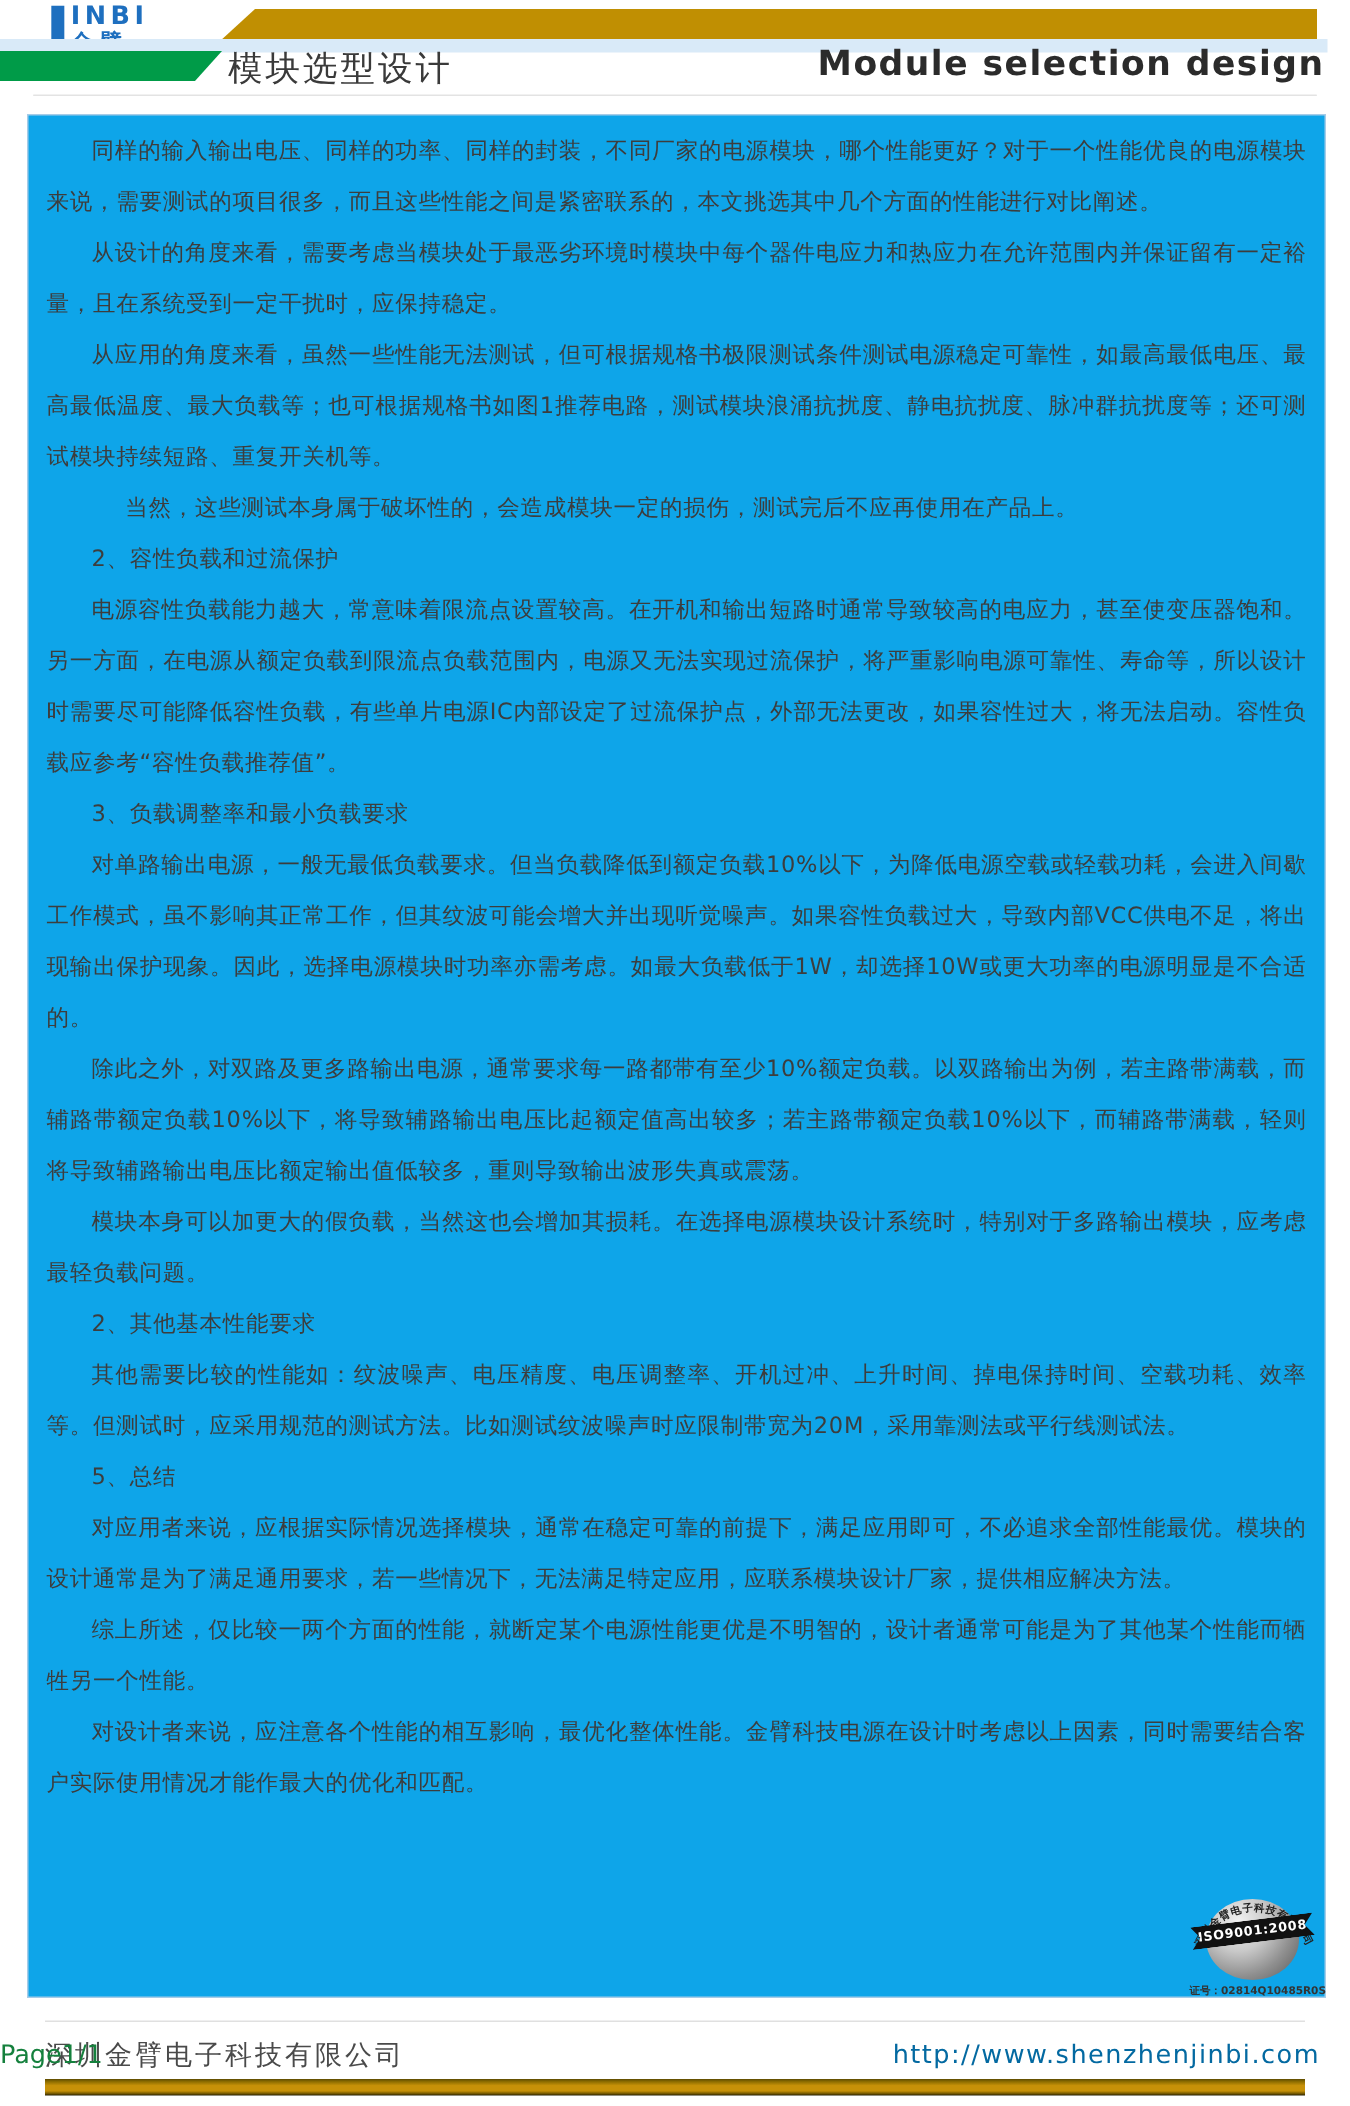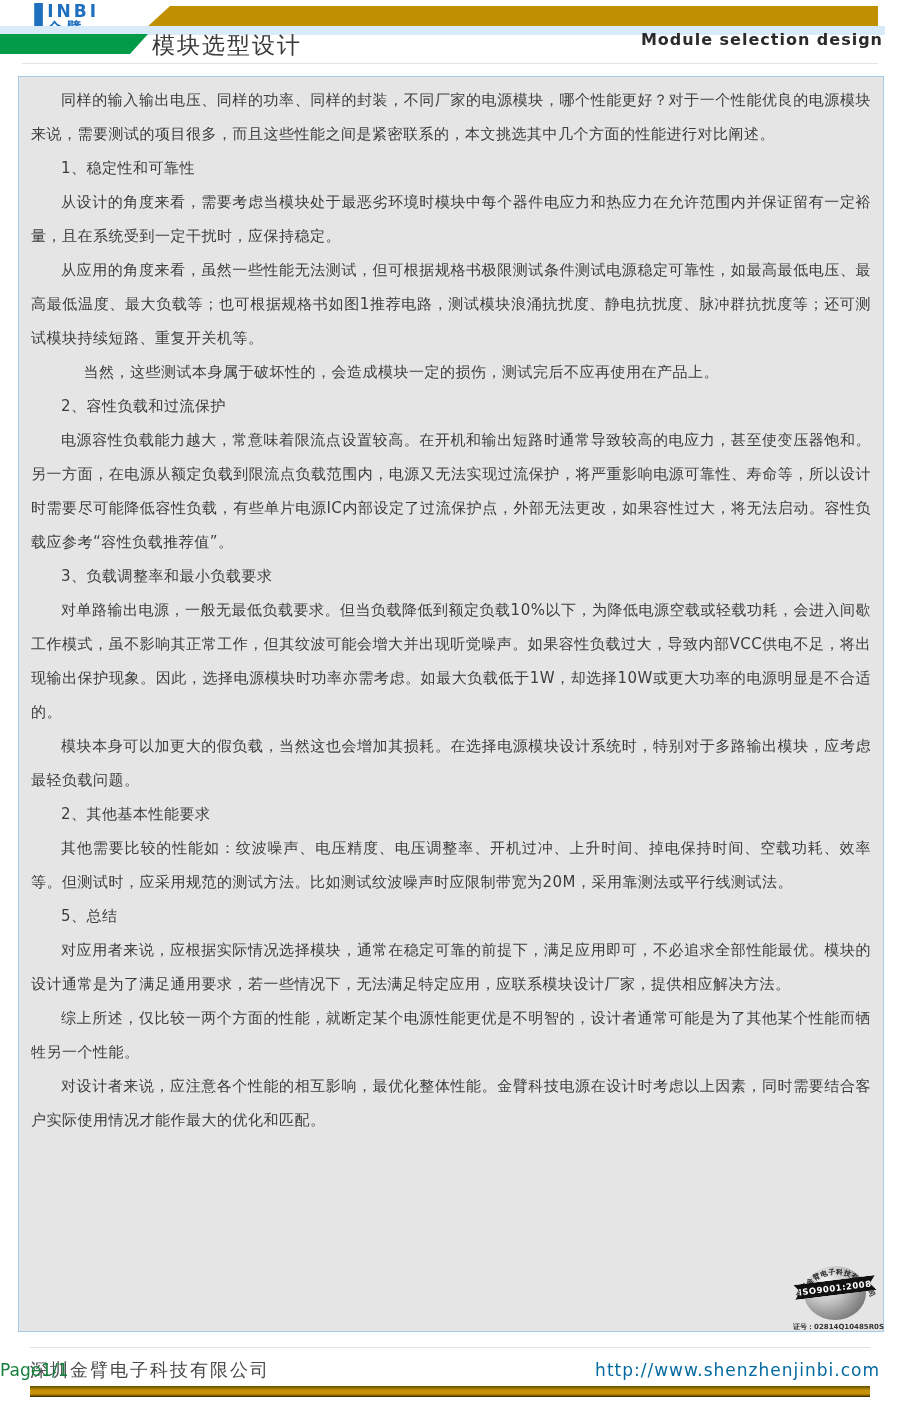--- a/index.html
+++ b/index.html
@@ -35,31 +35,31 @@
     position: absolute; left: 0; top: 34px; width: 148px; height: 20px;
     background: #009b48;
     clip-path: polygon(0 0, 100% 0, calc(100% - 18px) 100%, 0 100%);
   }
   .title-cn {
     position: absolute; left: 152px; top: 30px;
     font-size: 23px; color: #3a3a3a; letter-spacing: 2px; white-space: nowrap; font-family: Liberation Serif, serif;
   }
   .title-en {
     position: absolute; right: 17px; top: 30px;
-    font-size: 16px; font-weight: 700; color: #2b2b2b; letter-spacing: 1px; white-space: nowrap;
+    font-size: 23px; font-weight: 700; color: #2b2b2b; letter-spacing: 1px; white-space: nowrap;
   }
   .header-rule {
     position: absolute; left: 22px; right: 22px; top: 63px; height: 1px;
     background: #e3e3e3; border-radius: 2px;
   }
 
   
   .doc-box {
     position: absolute; left: 18px; top: 76px; width: 866px; height: 1256px;
-    background: #e5e5e5;
+    background: #0ea5e9;
     border: 1px solid #a6cce8;
     padding: 6px 12px 0 12px;
     overflow: hidden;
   }
   .para {
     font-size: 15px; line-height: 34px; color: #3d3d3d;
     text-align: justify; text-indent: 2em;
     letter-spacing: 0.5px;
   }
   .para.heading { text-align: left; }
@@ -128,28 +128,28 @@
   <div class="blue-strip"></div>
   <div class="green-band"></div>
   <div class="title-cn">模块选型设计</div>
   <div class="title-en">Module selection design</div>
   <div class="header-rule"></div>
 </div>
 
 <div class="doc-box">
   <div>
       <p class="para">同样的输入输出电压、同样的功率、同样的封装，不同厂家的电源模块，哪个性能更好？对于一个性能优良的电源模块来说，需要测试的项目很多，而且这些性能之间是紧密联系的，本文挑选其中几个方面的性能进行对比阐述。</p>
-      <p class="para heading">1、稳定性和可靠性</p>
       <p class="para">从设计的角度来看，需要考虑当模块处于最恶劣环境时模块中每个器件电应力和热应力在允许范围内并保证留有一定裕量，且在系统受到一定干扰时，应保持稳定。</p>
       <p class="para">从应用的角度来看，虽然一些性能无法测试，但可根据规格书极限测试条件测试电源稳定可靠性，如最高最低电压、最高最低温度、最大负载等；也可根据规格书如图1推荐电路，测试模块浪涌抗扰度、静电抗扰度、脉冲群抗扰度等；还可测试模块持续短路、重复开关机等。</p>
       <p class="para deep">当然，这些测试本身属于破坏性的，会造成模块一定的损伤，测试完后不应再使用在产品上。</p>
       <p class="para heading">2、容性负载和过流保护</p>
       <p class="para">电源容性负载能力越大，常意味着限流点设置较高。在开机和输出短路时通常导致较高的电应力，甚至使变压器饱和。另一方面，在电源从额定负载到限流点负载范围内，电源又无法实现过流保护，将严重影响电源可靠性、寿命等，所以设计时需要尽可能降低容性负载，有些单片电源IC内部设定了过流保护点，外部无法更改，如果容性过大，将无法启动。容性负载应参考“容性负载推荐值”。</p>
       <p class="para heading">3、负载调整率和最小负载要求</p>
       <p class="para">对单路输出电源，一般无最低负载要求。但当负载降低到额定负载10%以下，为降低电源空载或轻载功耗，会进入间歇工作模式，虽不影响其正常工作，但其纹波可能会增大并出现听觉噪声。如果容性负载过大，导致内部VCC供电不足，将出现输出保护现象。因此，选择电源模块时功率亦需考虑。如最大负载低于1W，却选择10W或更大功率的电源明显是不合适的。</p>
+      <p class="para">除此之外，对双路及更多路输出电源，通常要求每一路都带有至少10%额定负载。以双路输出为例，若主路带满载，而辅路带额定负载10%以下，将导致辅路输出电压比起额定值高出较多；若主路带额定负载10%以下，而辅路带满载，轻则将导致辅路输出电压比额定输出值低较多，重则导致输出波形失真或震荡。</p>
       <p class="para">模块本身可以加更大的假负载，当然这也会增加其损耗。在选择电源模块设计系统时，特别对于多路输出模块，应考虑最轻负载问题。</p>
       <p class="para heading">2、其他基本性能要求</p>
       <p class="para">其他需要比较的性能如：纹波噪声、电压精度、电压调整率、开机过冲、上升时间、掉电保持时间、空载功耗、效率等。但测试时，应采用规范的测试方法。比如测试纹波噪声时应限制带宽为20M，采用靠测法或平行线测试法。</p>
       <p class="para heading">5、总结</p>
       <p class="para">对应用者来说，应根据实际情况选择模块，通常在稳定可靠的前提下，满足应用即可，不必追求全部性能最优。模块的设计通常是为了满足通用要求，若一些情况下，无法满足特定应用，应联系模块设计厂家，提供相应解决方法。</p>
       <p class="para">综上所述，仅比较一两个方面的性能，就断定某个电源性能更优是不明智的，设计者通常可能是为了其他某个性能而牺牲另一个性能。</p>
       <p class="para">对设计者来说，应注意各个性能的相互影响，最优化整体性能。金臂科技电源在设计时考虑以上因素，同时需要结合客户实际使用情况才能作最大的优化和匹配。</p>
     </div>
 </div>
 

